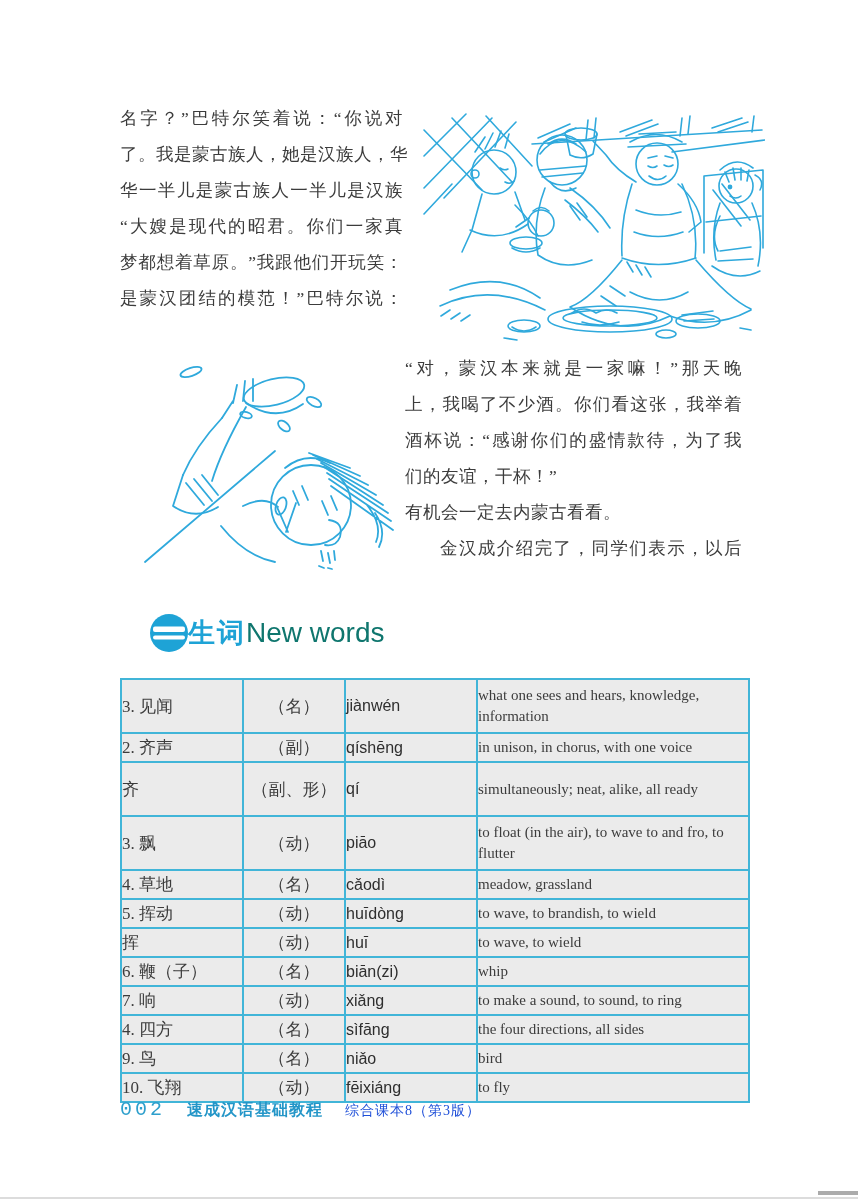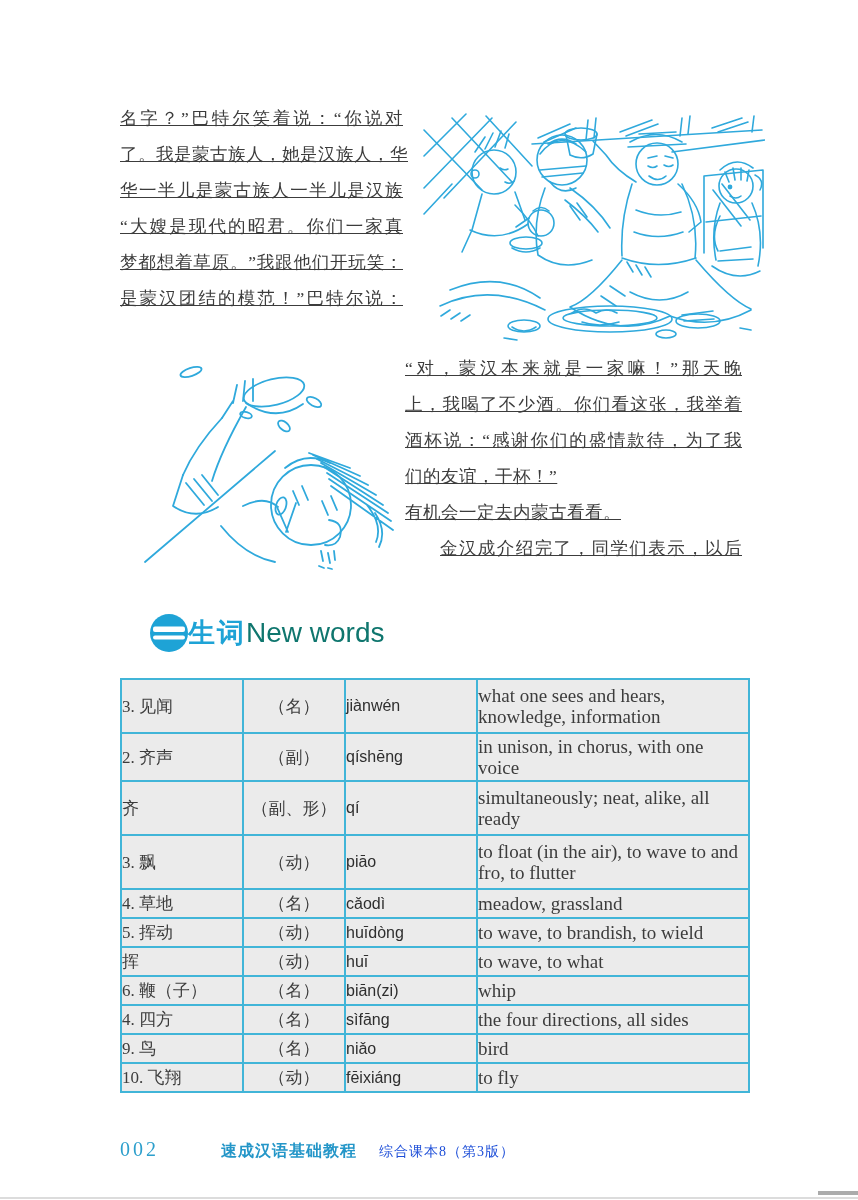--- a/index.html
+++ b/index.html
@@ -1,20 +1,20 @@
 <!DOCTYPE html>
 <html><head>
 <meta charset="utf-8">
 <style>
   html,body{margin:0;padding:0;background:#ffffff;}
   #page{position:relative;width:858px;height:1200px;background:#ffffff;overflow:hidden;
         font-family:"Liberation Serif","DejaVu Serif",serif;color:#3c3c3c;}
 
   
-  .textcol{position:absolute;font-size:17.5px;line-height:36px;color:#3c3c3c;text-decoration:underline;}
+  .textcol{position:absolute;font-size:17.5px;line-height:36px;color:#3c3c3c;}
   .textcol .line{text-align:justify;text-align-last:justify;white-space:nowrap;letter-spacing:.5px;}
   .textcol .line.no-just{text-align-last:left;white-space:normal;}
   .textcol .line.indent{text-indent:2em;}
   #reading-left{left:120px;top:100px;width:283px;}
   #reading-right{left:405px;top:350px;width:337px;}
 
   
   .illus{position:absolute;}
   .illus svg{display:block;}
 
@@ -25,26 +25,26 @@
 
   
   #vocab{position:absolute;left:120px;top:678px;width:620px;border-collapse:collapse;table-layout:fixed;}
   #vocab td{background:#ebebeb;border:2px solid #41b5d8;vertical-align:middle;padding:2px 0;}
   #vocab tr.tall{height:54px;}
   #vocab tr.short{height:27px;}
   td.c-word{width:120px;font-size:17px;padding-left:9px;font-family:"Liberation Serif","DejaVu Serif",serif;}
   td.c-word.sub{padding-left:28px;}
   td.c-pos{width:100px;font-size:17px;text-align:center;font-family:"Liberation Serif","DejaVu Serif",serif;}
   td.c-pinyin{width:130px;font-size:16px;padding-left:11px;font-family:"Liberation Sans","DejaVu Sans",sans-serif;color:#2e2e2e;}
-  td.c-meaning{width:270px;font-size:19px;line-height:21px;padding:3px 8px 3px 10px;font-family:"Liberation Serif","DejaVu Serif",serif;margin-top:44px;}
+  td.c-meaning{width:270px;font-size:15px;line-height:21px;padding:3px 8px 3px 10px;font-family:"Liberation Serif","DejaVu Serif",serif;margin-top:44px;}
 
   
   #footer{position:absolute;left:120px;top:1098px;display:flex;align-items:baseline;gap:22px;}
-  #footer .pagenum{font-size:20px;color:#2d9fcc;letter-spacing:3px;font-family:Liberation Serif, serif;margin-top:40px;}
-  #footer .booktitle{font-size:16px;font-weight:bold;color:#2496c8;letter-spacing:1px;margin-left:40px;}
+  #footer .pagenum{font-size:20px;color:#2d9fcc;letter-spacing:3px;font-family:Liberation Mono, monospace;}
+  #footer .booktitle{font-size:16px;font-weight:bold;color:#2496c8;letter-spacing:1px;}
   #footer .subtitle{font-size:14px;color:#1d4ed8;letter-spacing:1px;}
 
   
   #scan-edge{position:absolute;left:0;top:1197px;width:858px;height:2px;background:#dcdcdc;}
   #scan-dash{position:absolute;left:818px;top:1191px;width:40px;height:4px;background:#ababab;}
 </style>
 </head>
 <body>
 
 <div id="page">
@@ -202,27 +202,33 @@
         <tr class="short">
           <td class="c-word">5. 挥动</td>
           <td class="c-pos">（动）</td>
           <td class="c-pinyin">huīdòng</td>
           <td class="c-meaning">to wave, to brandish, to wield</td>
         </tr>
         <tr class="short">
           <td class="c-word sub">挥</td>
           <td class="c-pos">（动）</td>
           <td class="c-pinyin">huī</td>
-          <td class="c-meaning">to wave, to what</td>
+          <td class="c-meaning">to wave, to wield</td>
         </tr>
         <tr class="short">
           <td class="c-word">6. 鞭（子）</td>
           <td class="c-pos">（名）</td>
           <td class="c-pinyin">biān(zi)</td>
           <td class="c-meaning">whip</td>
+        </tr>
+        <tr class="short">
+          <td class="c-word">7. 响</td>
+          <td class="c-pos">（动）</td>
+          <td class="c-pinyin">xiǎng</td>
+          <td class="c-meaning">to make a sound, to sound, to ring</td>
         </tr>
         <tr class="short">
           <td class="c-word">4. 四方</td>
           <td class="c-pos">（名）</td>
           <td class="c-pinyin">sìfāng</td>
           <td class="c-meaning">the four directions, all sides</td>
         </tr>
         <tr class="short">
           <td class="c-word">9. 鸟</td>
           <td class="c-pos">（名）</td>

